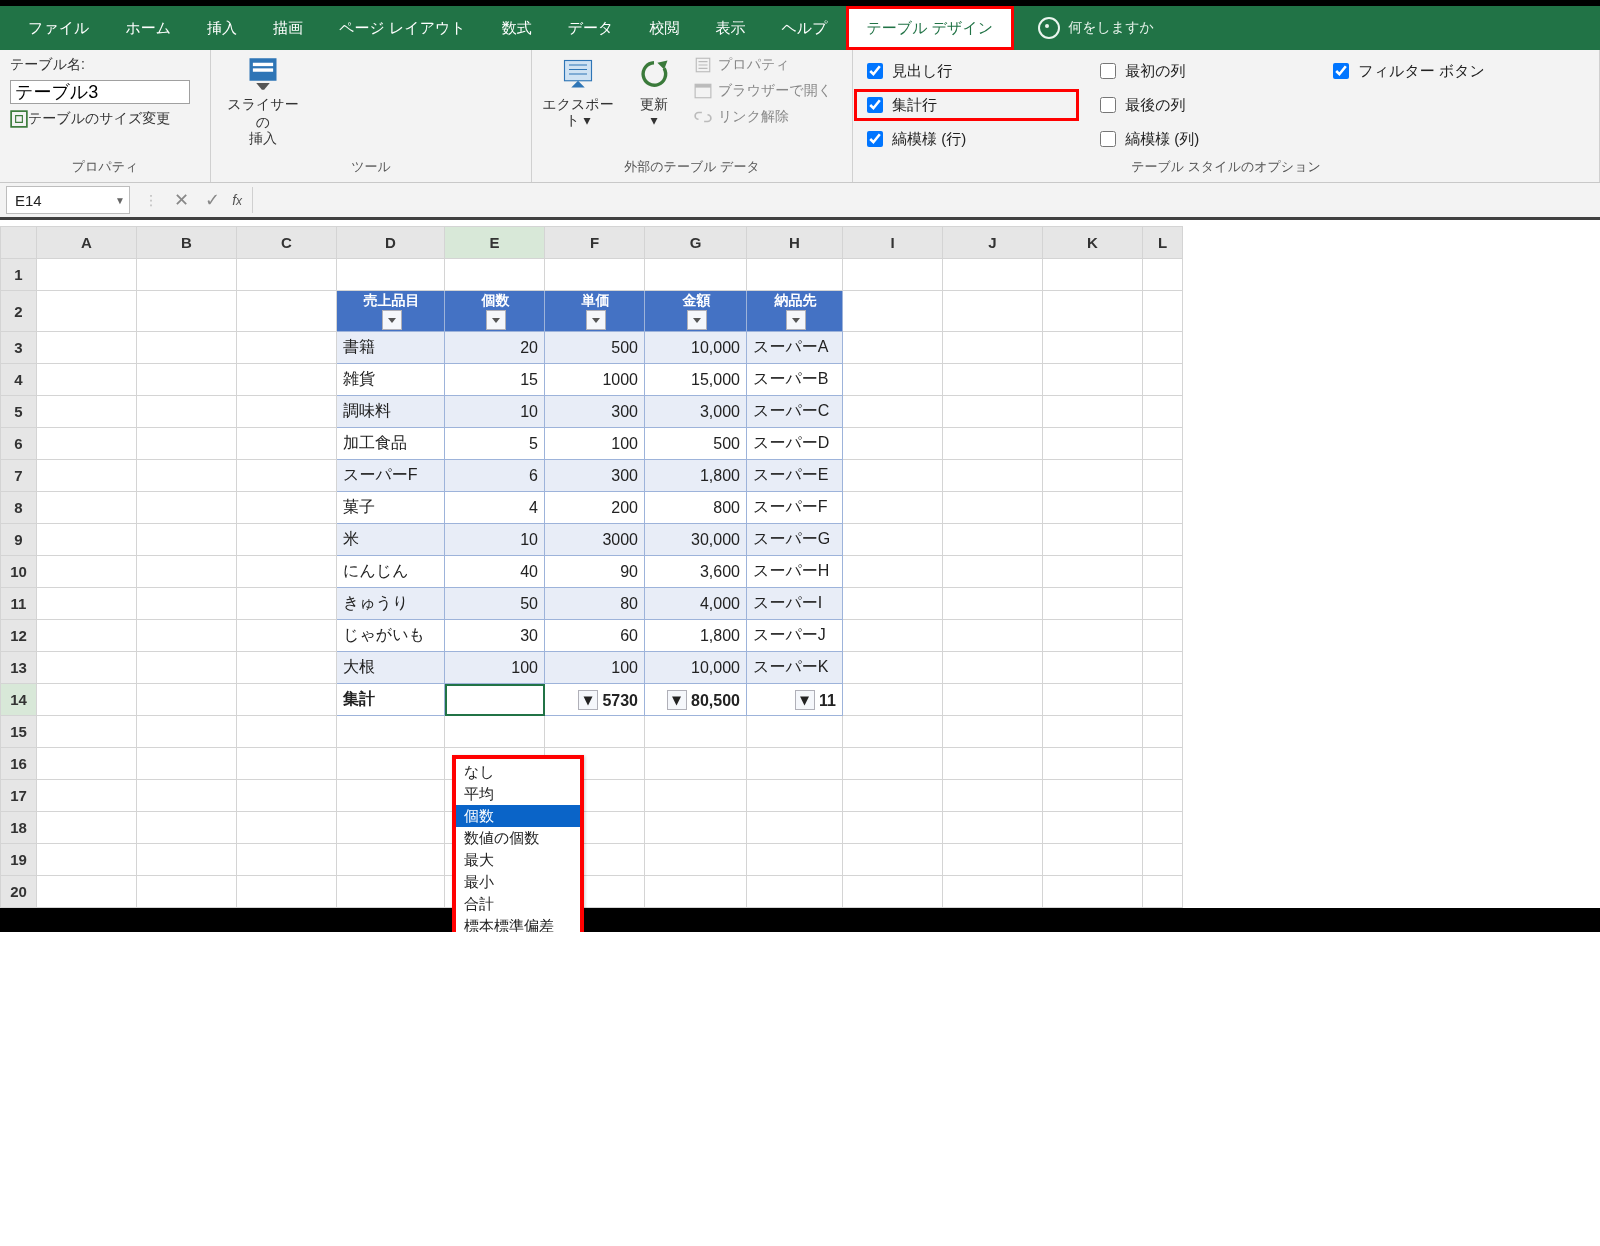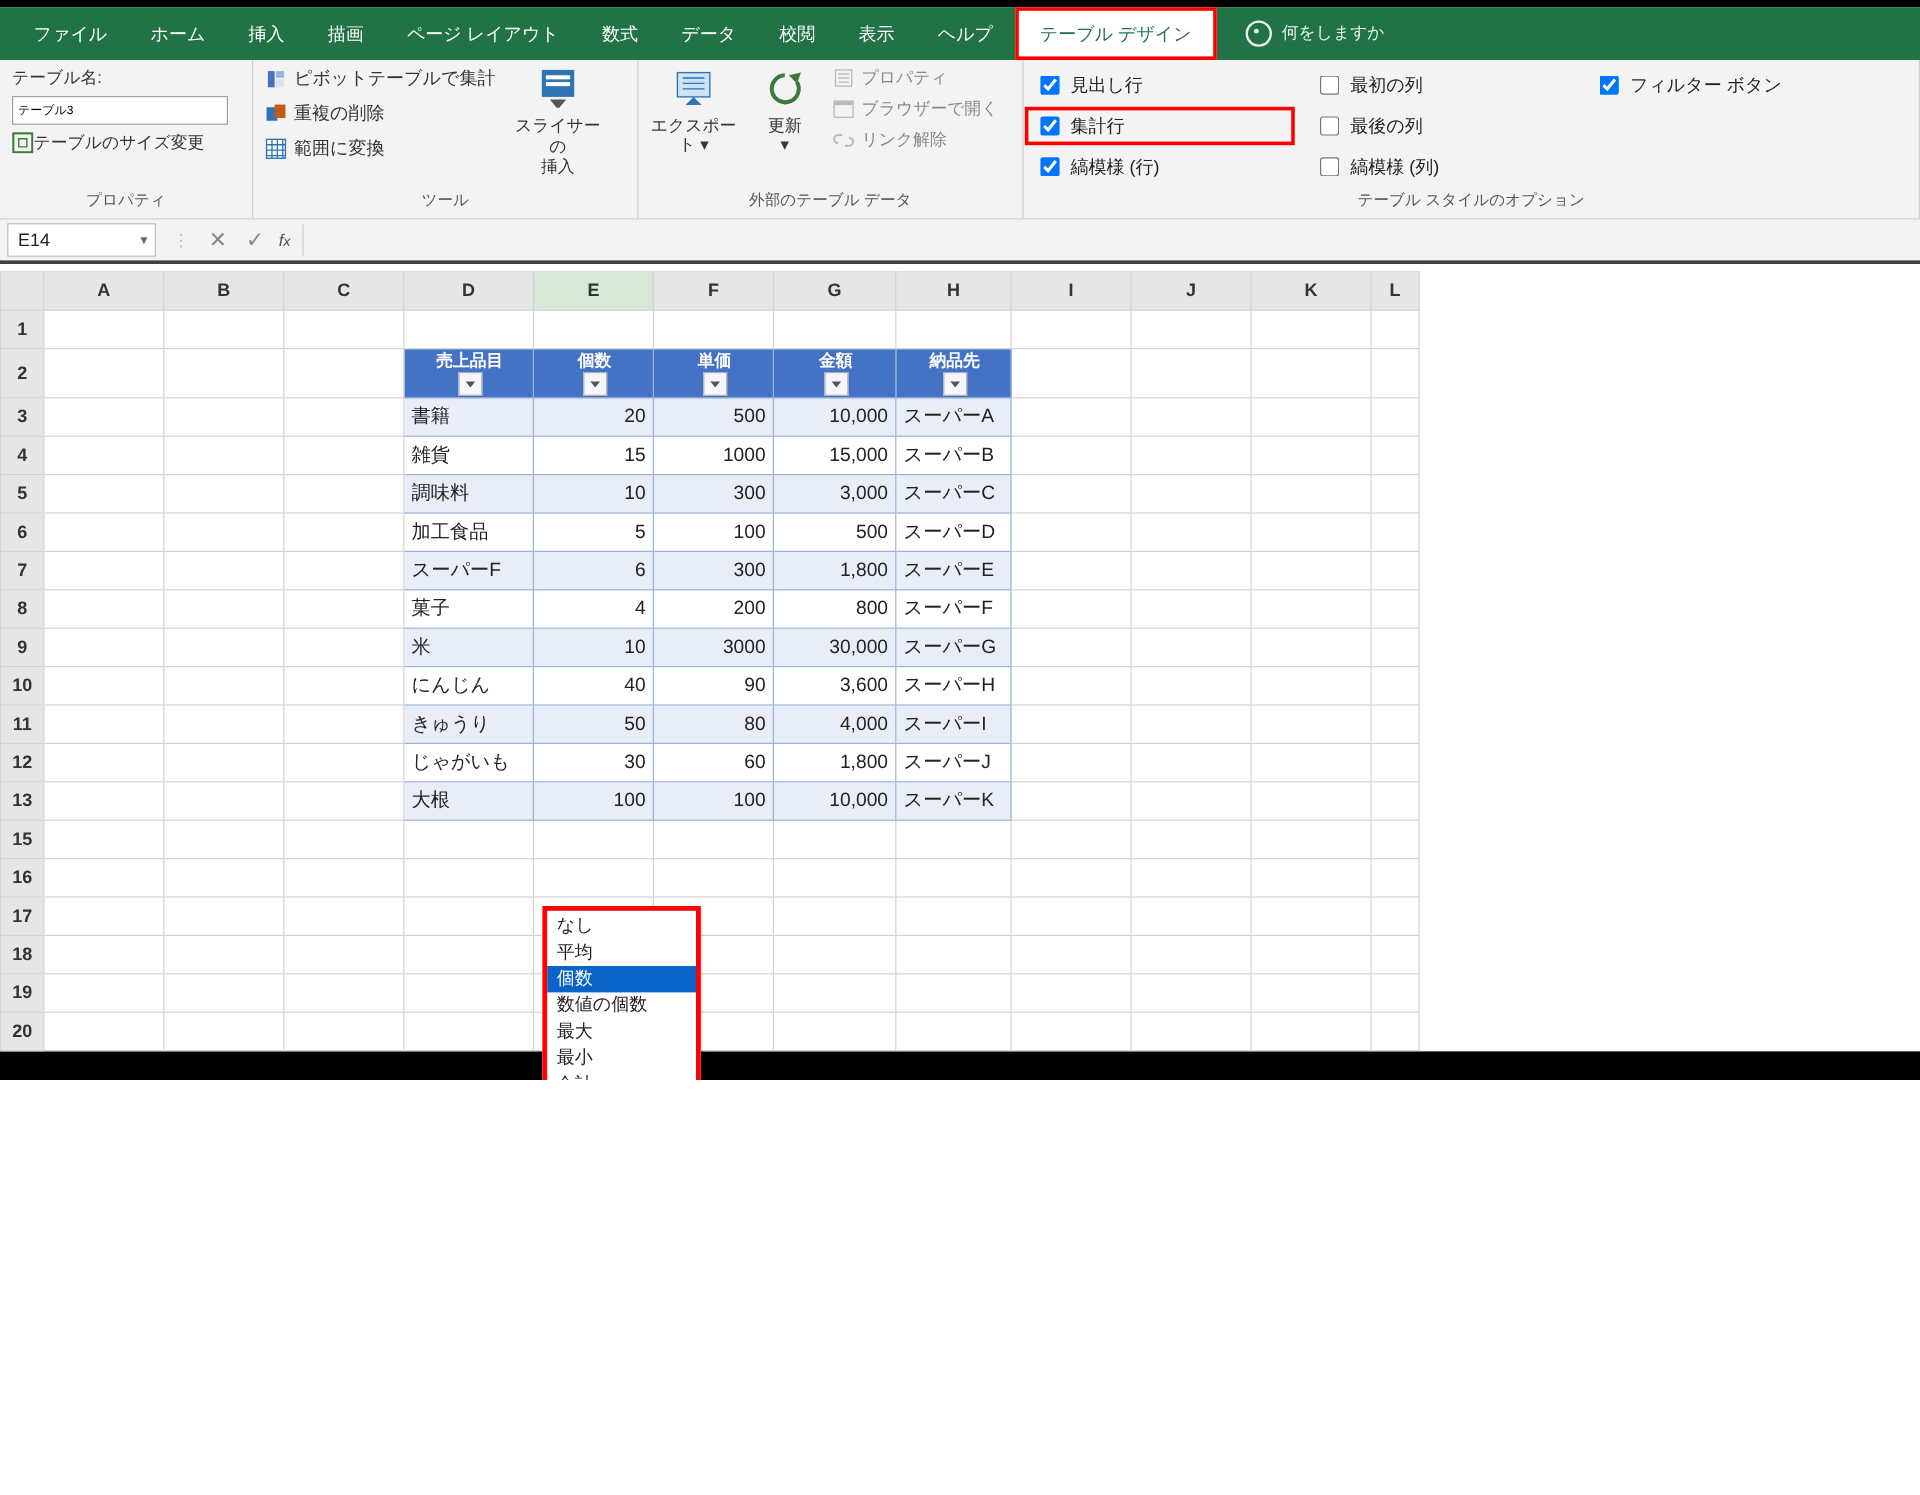--- a/index.html
+++ b/index.html
@@ -15,21 +15,21 @@
   .bulb::after{content:"";position:absolute;width:4px;height:4px;background:#eaf5ee;left:5px;top:5px;border-radius:50%;}
 
   
   .ribbon{display:flex;background:#f3f3f3;border-bottom:1px solid #c8c8c8;height:132px;align-items:stretch;overflow:hidden;}
   .group{border-right:1px solid #d0d0d0;padding:6px 10px 2px 10px;display:flex;flex-direction:column;justify-content:space-between;}
   .group-body{display:flex;align-items:flex-start;gap:10px;}
   .group-label{text-align:center;color:#555;font-size:13px;padding:2px 0 4px 0;}
 
   .prop-left{display:flex;flex-direction:column;gap:6px;}
   .tbl-name-label{font-size:14px;color:#333;}
-  .tbl-name-input{width:170px;height:22px;border:1px solid #a0a0a0;padding:0 4px;background:#fff;font-size:10px;}
+  .tbl-name-input{width:170px;height:22px;border:1px solid #a0a0a0;padding:0 4px;background:#fff;font-size:18px;}
   .resize{display:flex;align-items:center;gap:0;font-size:14px;color:#333;}
 
   .tool-col{display:flex;flex-direction:column;gap:10px;font-size:15px;color:#333;}
   .tool-item{display:flex;align-items:center;gap:6px;}
 
   .big-btn{display:flex;flex-direction:column;align-items:center;justify-content:center;width:84px;gap:4px;font-size:14px;color:#333;text-align:center;}
   .big-btn svg{width:36px;height:36px;}
 
   .ext-col{display:flex;flex-direction:column;gap:8px;font-size:14px;color:#888;}
   .ext-col .row{display:flex;align-items:center;gap:6px;}
@@ -123,44 +123,20 @@
             </svg>
           <span>テーブルのサイズ変更</span>
         </div>
       </div>
     </div>
     <div class="group-label">プロパティ</div>
   </div>
 
   <div class="group" style="min-width:300px;">
     <div class="group-body">
-      <div class="tool-col">
-        <div class="tool-item">
-          <svg class="ico16" viewBox="0 0 16 16">
-              <rect x="2" y="2" width="5" height="12" fill="#4472c4"></rect>
-              <rect x="8" y="2" width="6" height="5" fill="#9bb3e0"></rect>
-              <rect x="8" y="8" width="6" height="6" fill="#d9e1f2"></rect>
-            </svg>
-          <span>ピボットテーブルで集計</span>
-        </div>
-        <div class="tool-item">
-          <svg class="ico16" viewBox="0 0 16 16">
-              <rect x="1" y="3" width="8" height="10" fill="#2e75b6"></rect>
-              <rect x="7" y="1" width="8" height="10" fill="#c55a11"></rect>
-            </svg>
-          <span>重複の削除</span>
-        </div>
-        <div class="tool-item">
-          <svg class="ico16" viewBox="0 0 16 16">
-              <rect x="1" y="1" width="14" height="14" fill="#fff" stroke="#2e75b6"></rect>
-              <path d="M1 5h14M1 9h14M1 13h14M5 1v14M9 1v14M13 1v14" stroke="#2e75b6" stroke-width="1"></path>
-            </svg>
-          <span>範囲に変換</span>
-        </div>
-      </div>
       <div class="big-btn">
         <svg viewBox="0 0 32 32">
             <rect x="4" y="2" width="24" height="20" fill="#2e75b6"></rect>
             <rect x="7" y="6" width="18" height="3" fill="#fff"></rect>
             <rect x="7" y="11" width="18" height="3" fill="#fff"></rect>
             <path d="M10 24h12l-5 6h-2z" fill="#555"></path>
           </svg>
         <span>スライサーの</span>
         <span style="margin-top:-6px;">挿入</span>
       </div>
@@ -519,20 +495,35 @@
           <td class="cell tblcell num band">100</td>
           <td class="cell tblcell num band">100</td>
           <td class="cell tblcell num band">10,000</td>
           <td class="cell tblcell txt band">スーパーK</td>
           <td class="cell"></td>
           <td class="cell"></td>
           <td class="cell"></td>
           <td class="cell"></td>
         </tr>
 
+  <tr class="total-row">
+    <th class="rowhdr sel">14</th>
+    <td class="cell"></td>
+          <td class="cell"></td>
+          <td class="cell"></td>
+    <td class="cell tblcell txt">集計</td>
+    <td class="cell tblcell active-cell"></td>
+    <td class="cell tblcell num"><span class="total-dd">▾</span>&nbsp;<span>5730</span></td>
+    <td class="cell tblcell num"><span class="total-dd">▾</span>&nbsp;<span>80,500</span></td>
+    <td class="cell tblcell num"><span class="total-dd">▾</span>&nbsp;<span>11</span></td>
+    <td class="cell"></td>
+          <td class="cell"></td>
+          <td class="cell"></td>
+          <td class="cell"></td>
+  </tr>
 
   <tr>
           <th class="rowhdr">15</th>
           <td class="cell"></td>
           <td class="cell"></td>
           <td class="cell"></td>
           <td class="cell"></td>
           <td class="cell"></td>
           <td class="cell"></td>
           <td class="cell"></td>

